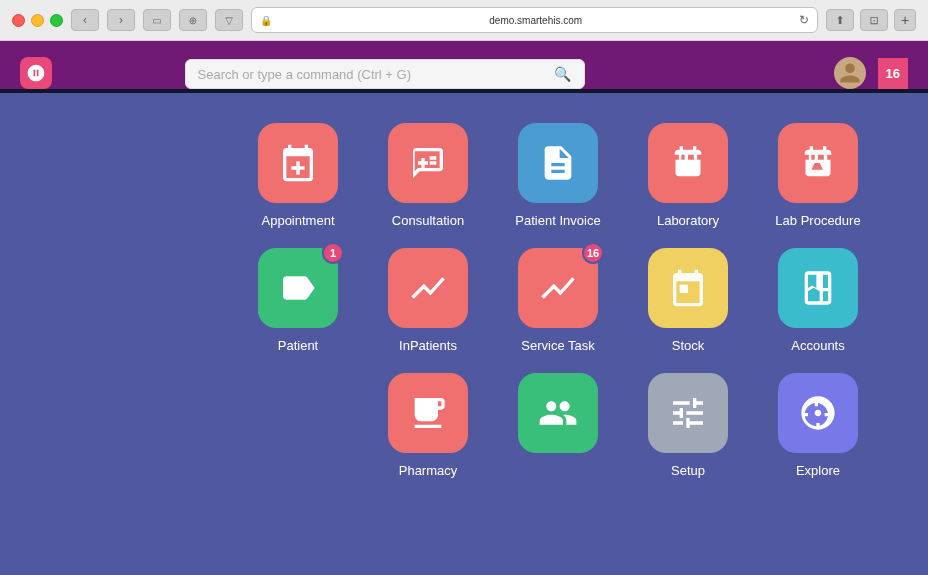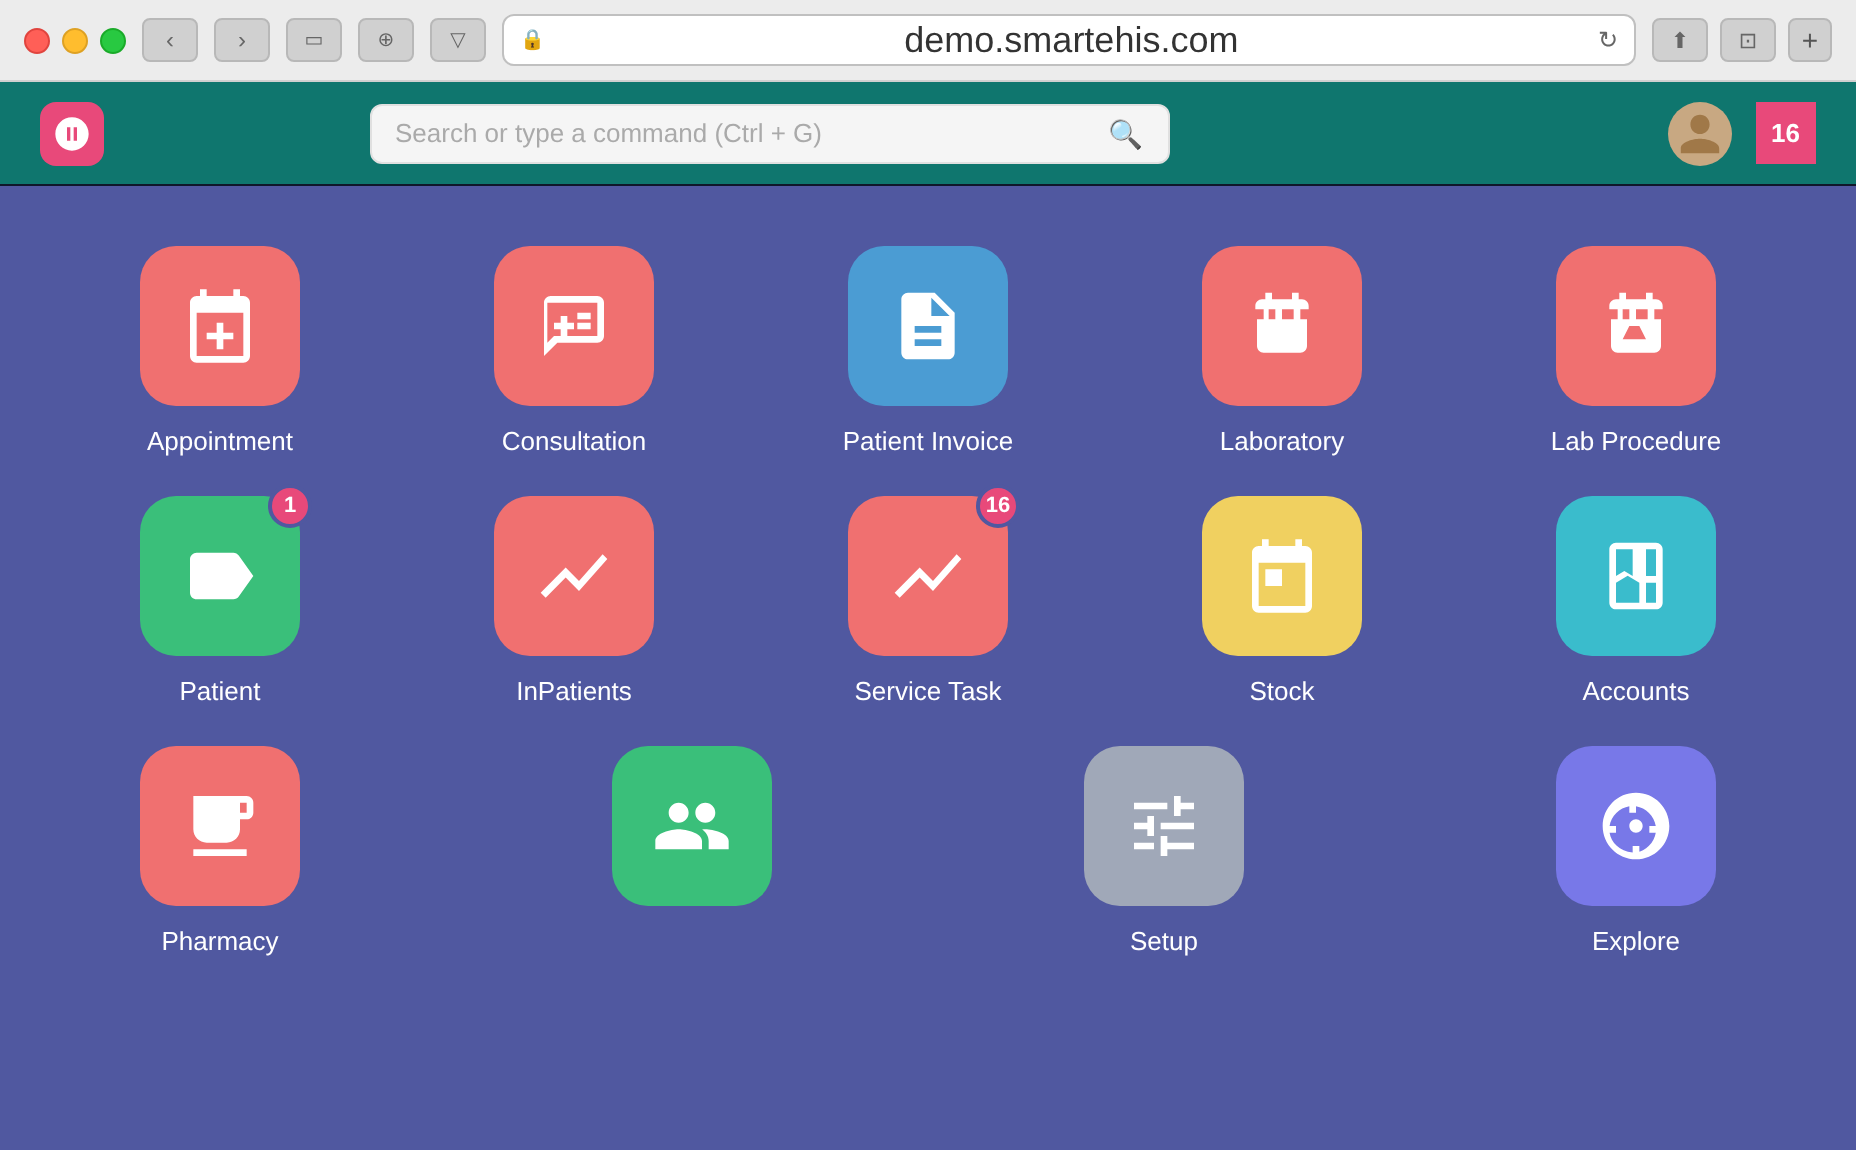--- a/index.html
+++ b/index.html
@@ -71,21 +71,21 @@
       display: flex;
       align-items: center;
       background: white;
       border: 1px solid #c0c0c0;
       border-radius: 6px;
       padding: 3px 8px;
       height: 26px;
       gap: 6px;
     }
     .lock-icon { font-size: 10px; color: #666; }
-    .address-text { font-size: 18px; color: #333; flex: 1; text-align: center; }
+    .address-text { font-size: 10px; color: #333; flex: 1; text-align: center; }
     .refresh-btn { font-size: 12px; color: #666; cursor: pointer; }
 
     .browser-actions {
       display: flex;
       gap: 6px;
       align-items: center;
     }
     .action-btn {
       width: 28px;
       height: 22px;
@@ -108,27 +108,27 @@
       display: flex;
       align-items: center;
       justify-content: center;
       cursor: pointer;
       font-size: 14px;
       color: #555;
     }
 
     
     .app-navbar {
-      background: #0f766e;
+      background: #701a75;
       height: 52px;
       display: flex;
-      align-items: center;
+      align-items: flex-end;
       padding: 0 20px;
       gap: 16px;
-      border-bottom: 1px solid #0f172a;
+      border-bottom: 4px solid #0f172a;
     }
 
     .app-logo {
       width: 32px;
       height: 32px;
       background: #e8497a;
       border-radius: 8px;
       display: flex;
       align-items: center;
       justify-content: center;
@@ -193,21 +193,21 @@
     }
 
     .apps-grid {
       display: flex;
       flex-direction: column;
       gap: 20px;
     }
 
     .apps-row {
       display: flex;
-      justify-content: space-between;
+      justify-content: flex-end;
       gap: 30px;
     }
 
     .app-item {
       display: flex;
       flex-direction: column;
       align-items: center;
       gap: 10px;
       cursor: pointer;
       width: 100px;

